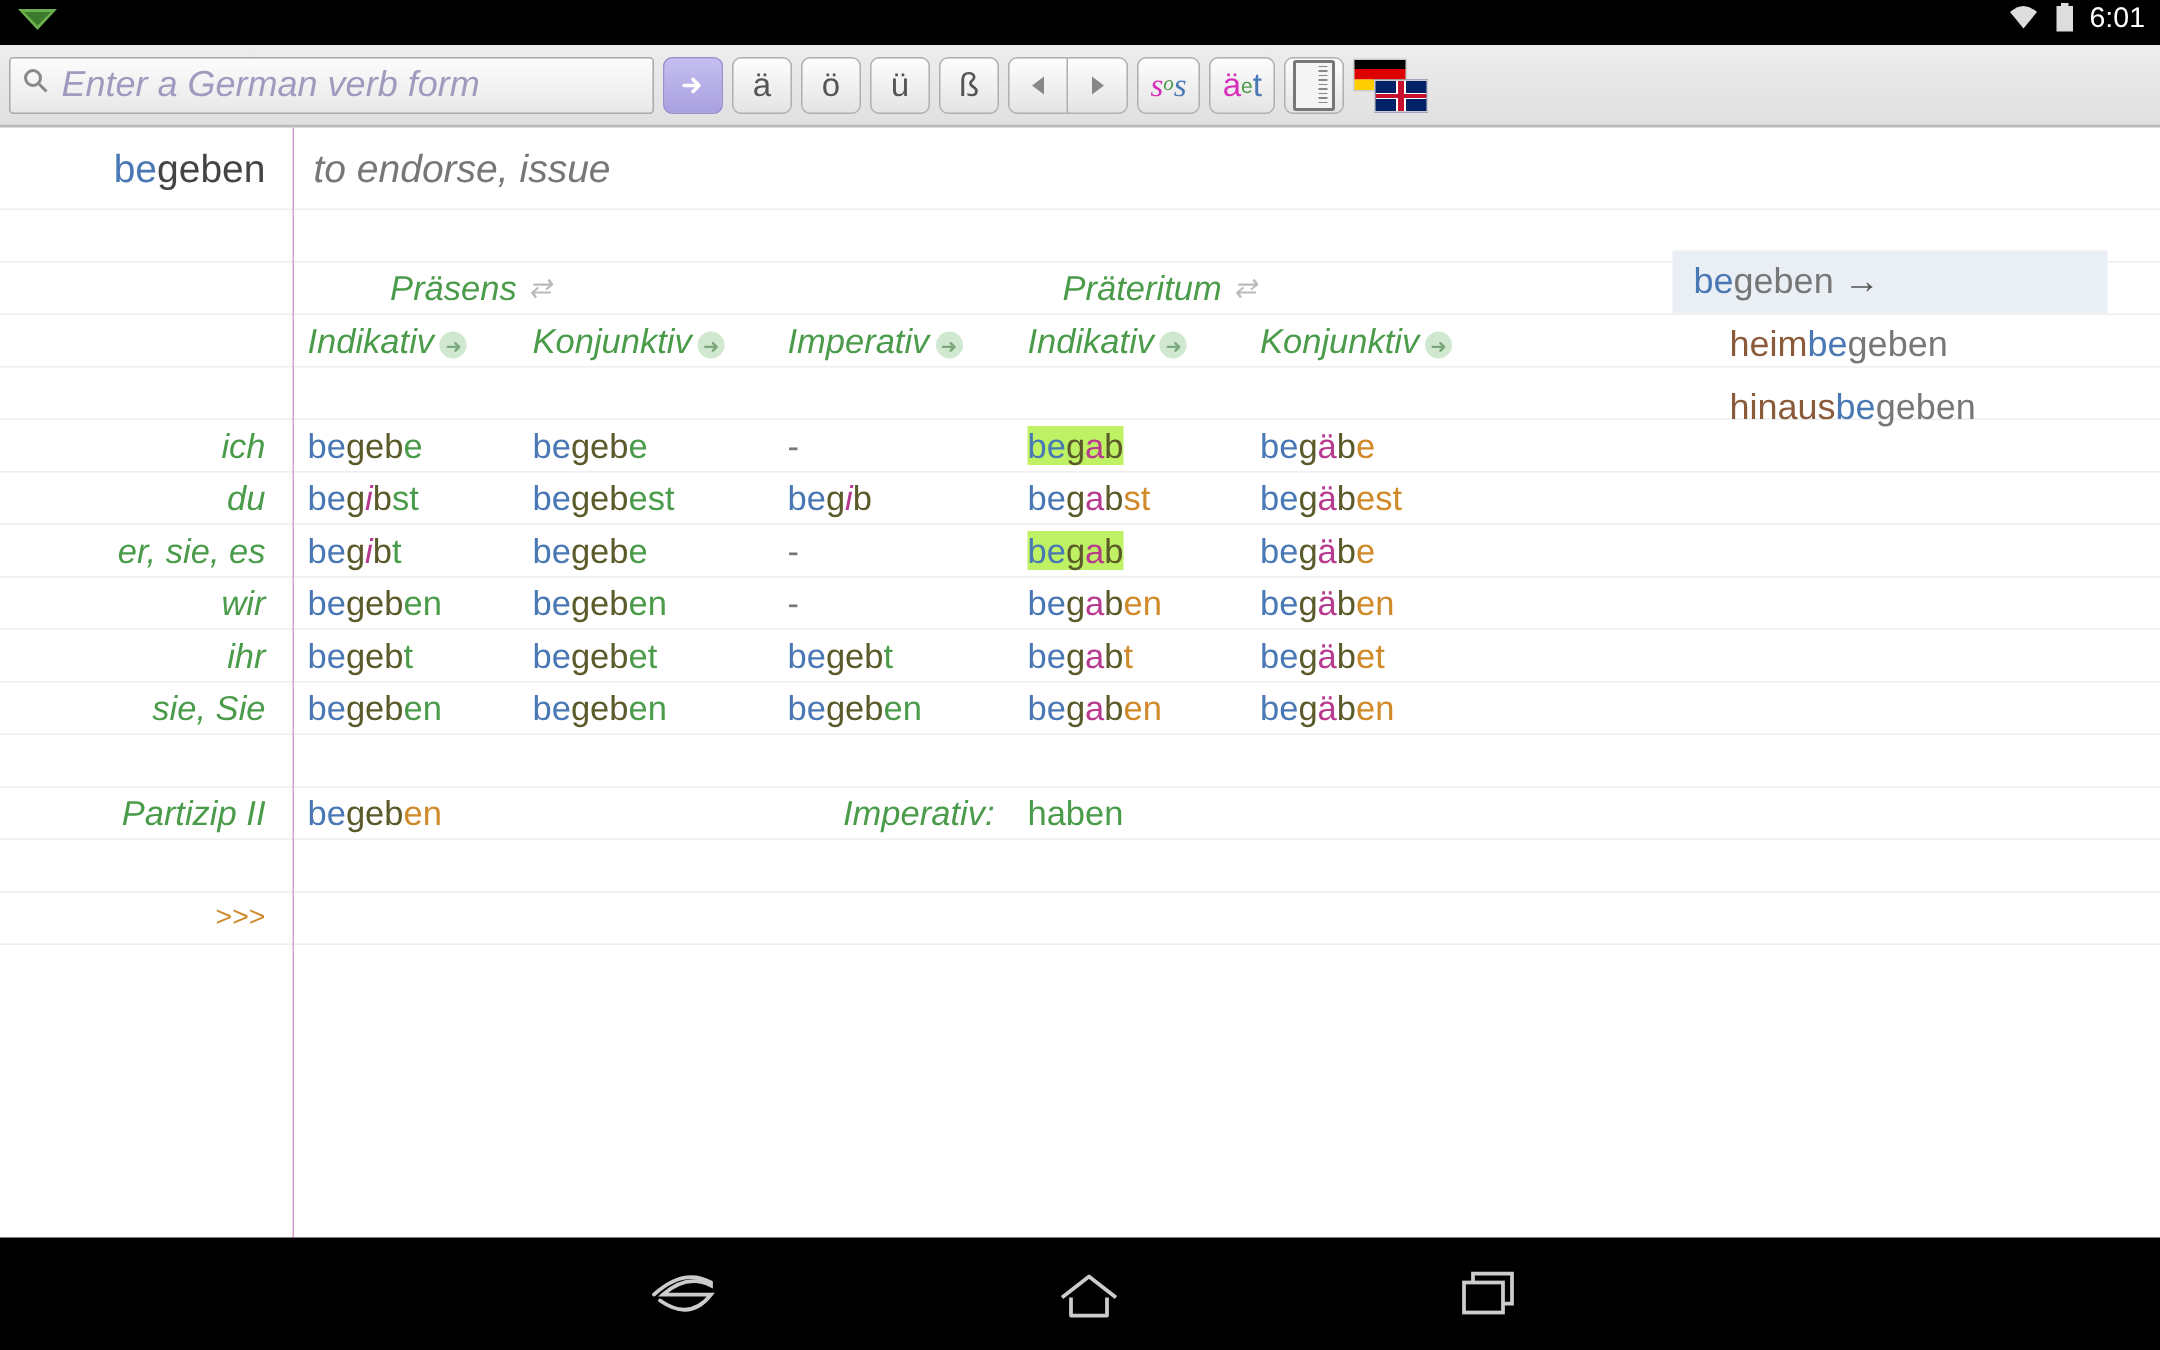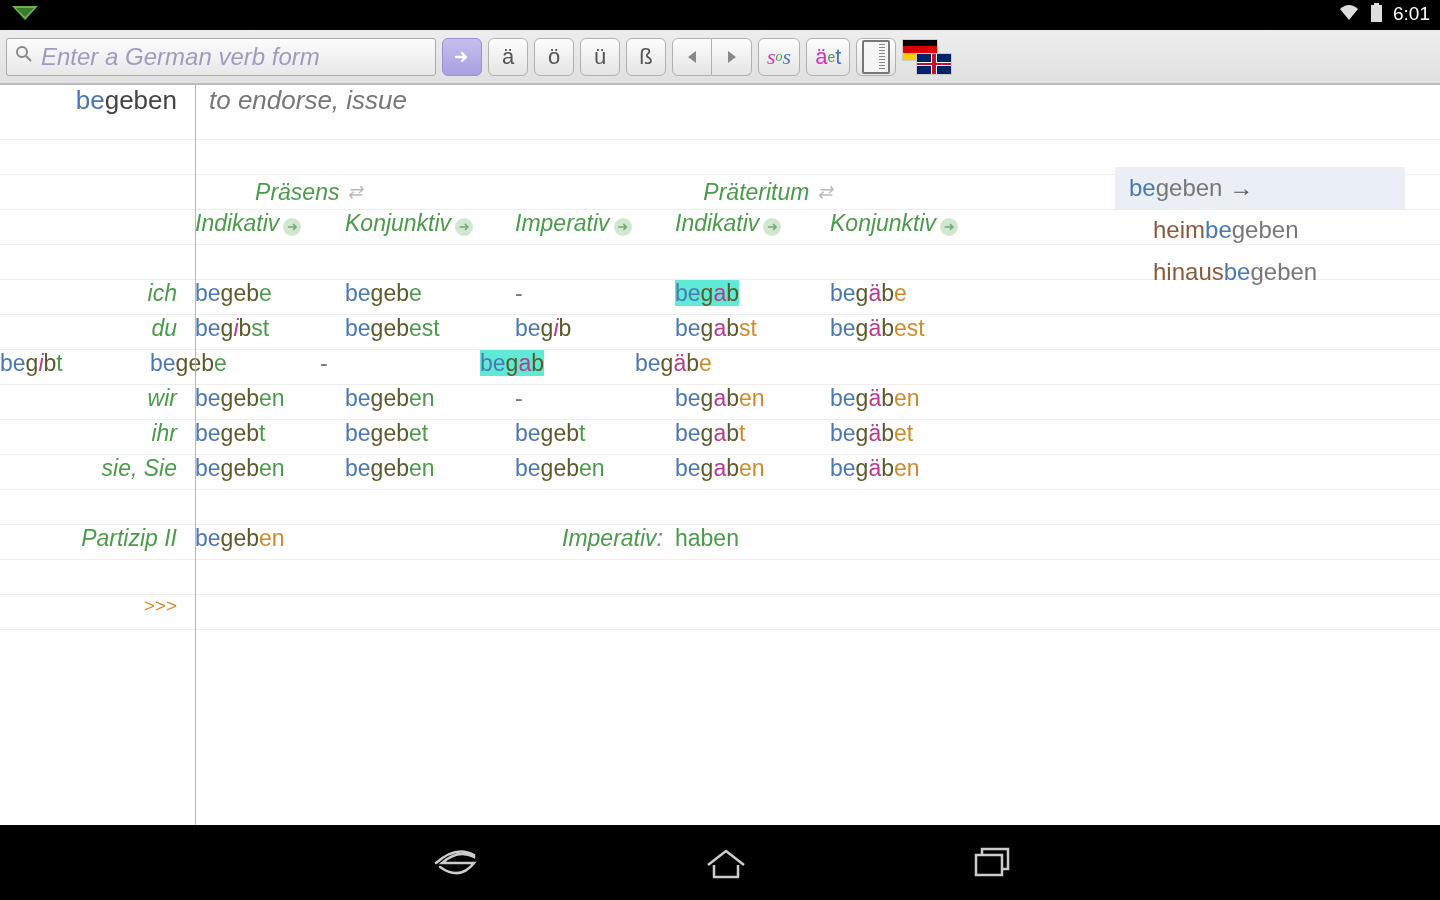--- a/index.html
+++ b/index.html
@@ -26,36 +26,36 @@
 .flag-de>div{flex:1}
 .flag-uk{width:36px;height:22px;background:#012169;position:relative;border:1px solid #ccc;overflow:hidden}
 .flag-uk:before{content:"";position:absolute;inset:0;background:linear-gradient(to bottom,transparent 40%,#fff 40%,#fff 60%,transparent 60%),linear-gradient(to right,transparent 40%,#fff 40%,#fff 60%,transparent 60%)}
 .flag-uk:after{content:"";position:absolute;inset:0;background:linear-gradient(to bottom,transparent 44%,#c8102e 44%,#c8102e 56%,transparent 56%),linear-gradient(to right,transparent 44%,#c8102e 44%,#c8102e 56%,transparent 56%)}
 .flagstack{position:relative;width:50px;height:36px}
 .flagstack .flag-de{position:absolute;top:0;left:0}
 .flagstack .flag-uk{position:absolute;bottom:0;right:0}
 .dict-icon{width:28px;height:34px;border:2px solid #777;border-radius:2px;position:relative;background:#f5f5f5}
 .dict-icon:before{content:"";position:absolute;right:3px;top:2px;bottom:2px;width:6px;background:repeating-linear-gradient(#888,#888 1px,transparent 1px,transparent 3px)}
 .content{position:relative;display:flex;height:calc(100% - 30px - 55px - 75px)}
-.row{height:35px;border-bottom:1px solid #eee;display:flex;font-size:23px}
+.row{height:35px;border-bottom:1px solid #eee;display:flex;align-items:center;font-size:23px}
 .row.first{height:55px;font-size:26px}
 .leftcol{width:195px;text-align:right;padding-right:18px}
 .vdiv{position:absolute;left:195px;top:0;bottom:0;width:1px;background:#d9a0d0}
 .it{font-style:italic}
 .gr{color:#4a9b4a}
 .bl{color:#4a78b5}
 .or{color:#d08a2a}
 .mg{color:#b83a8f}
 .dk{color:#5a5a2a}
 .gray{color:#777}
-.hl{background:#5eead4}
+.hl{background:#bef264}
 .hl2{background:#e0eed8}
 .arrow-more{font-size:19px}
 .cols{display:flex}
-.cols>div{}
+.cols>div{padding-left:10px}
 .c1{width:150px}.c2{width:170px}.c3{width:160px}.c4{width:155px}.c5{width:170px}
 .tense-hdr{display:flex;align-items:center;gap:8px}
 .tense-hdr .sw{color:#bbb;font-size:18px}
 .mood-hdr .go{display:inline-flex;width:18px;height:18px;border-radius:50%;background:#d0e8d0;color:#7aa87a;align-items:center;justify-content:center;font-size:13px;margin-left:4px;font-style:normal}
 .sidebar{position:absolute;right:35px;top:82px;width:290px ;font-size:24px}
 .sidebar .sbrow{height:42px;display:flex;align-items:center;padding:0 14px}
 .sidebar .sbrow.hd{background:#eaeef5}
 .sidebar .sbrow.sub{padding-left:38px}
 .brown{color:#8a5a3a}
 .navbar{position:absolute;bottom:0;left:0;right:0;height:75px;background:#000;display:flex;align-items:center;justify-content:center;gap:220px}
@@ -208,20 +208,21 @@
       <div class="leftcol it gr">du</div>
       <div class="cols">
         <div class="c1"><span class="bl">be</span><span class="dk">g</span><span class="mg it">i</span><span class="dk">b</span><span class="gr">st</span></div>
         <div class="c2"><span class="bl">be</span><span class="dk">geb</span><span class="gr">est</span></div>
         <div class="c3"><span class="bl">be</span><span class="dk">g</span><span class="mg it">i</span><span class="dk">b</span></div>
         <div class="c4"><span class="bl">be</span><span class="dk">g</span><span class="mg">a</span><span class="dk">b</span><span class="or">st</span></div>
         <div class="c5"><span class="bl">be</span><span class="dk">g</span><span class="mg">ä</span><span class="dk">b</span><span class="or">est</span></div>
       </div>
     </div>
     <div class="row">
+      <div class="leftcol it gr">er, sie, es</div>
       <div class="cols">
         <div class="c1"><span class="bl">be</span><span class="dk">g</span><span class="mg it">i</span><span class="dk">b</span><span class="gr">t</span></div>
         <div class="c2"><span class="bl">be</span><span class="dk">geb</span><span class="gr">e</span></div>
         <div class="c3 gray">-</div>
         <div class="c4"><span class="hl"><span class="bl">be</span><span class="dk">g</span><span class="mg">a</span><span class="dk">b</span></span></div>
         <div class="c5"><span class="bl">be</span><span class="dk">g</span><span class="mg">ä</span><span class="dk">b</span><span class="or">e</span></div>
       </div>
     </div>
     <div class="row">
       <div class="leftcol it gr">wir</div>

